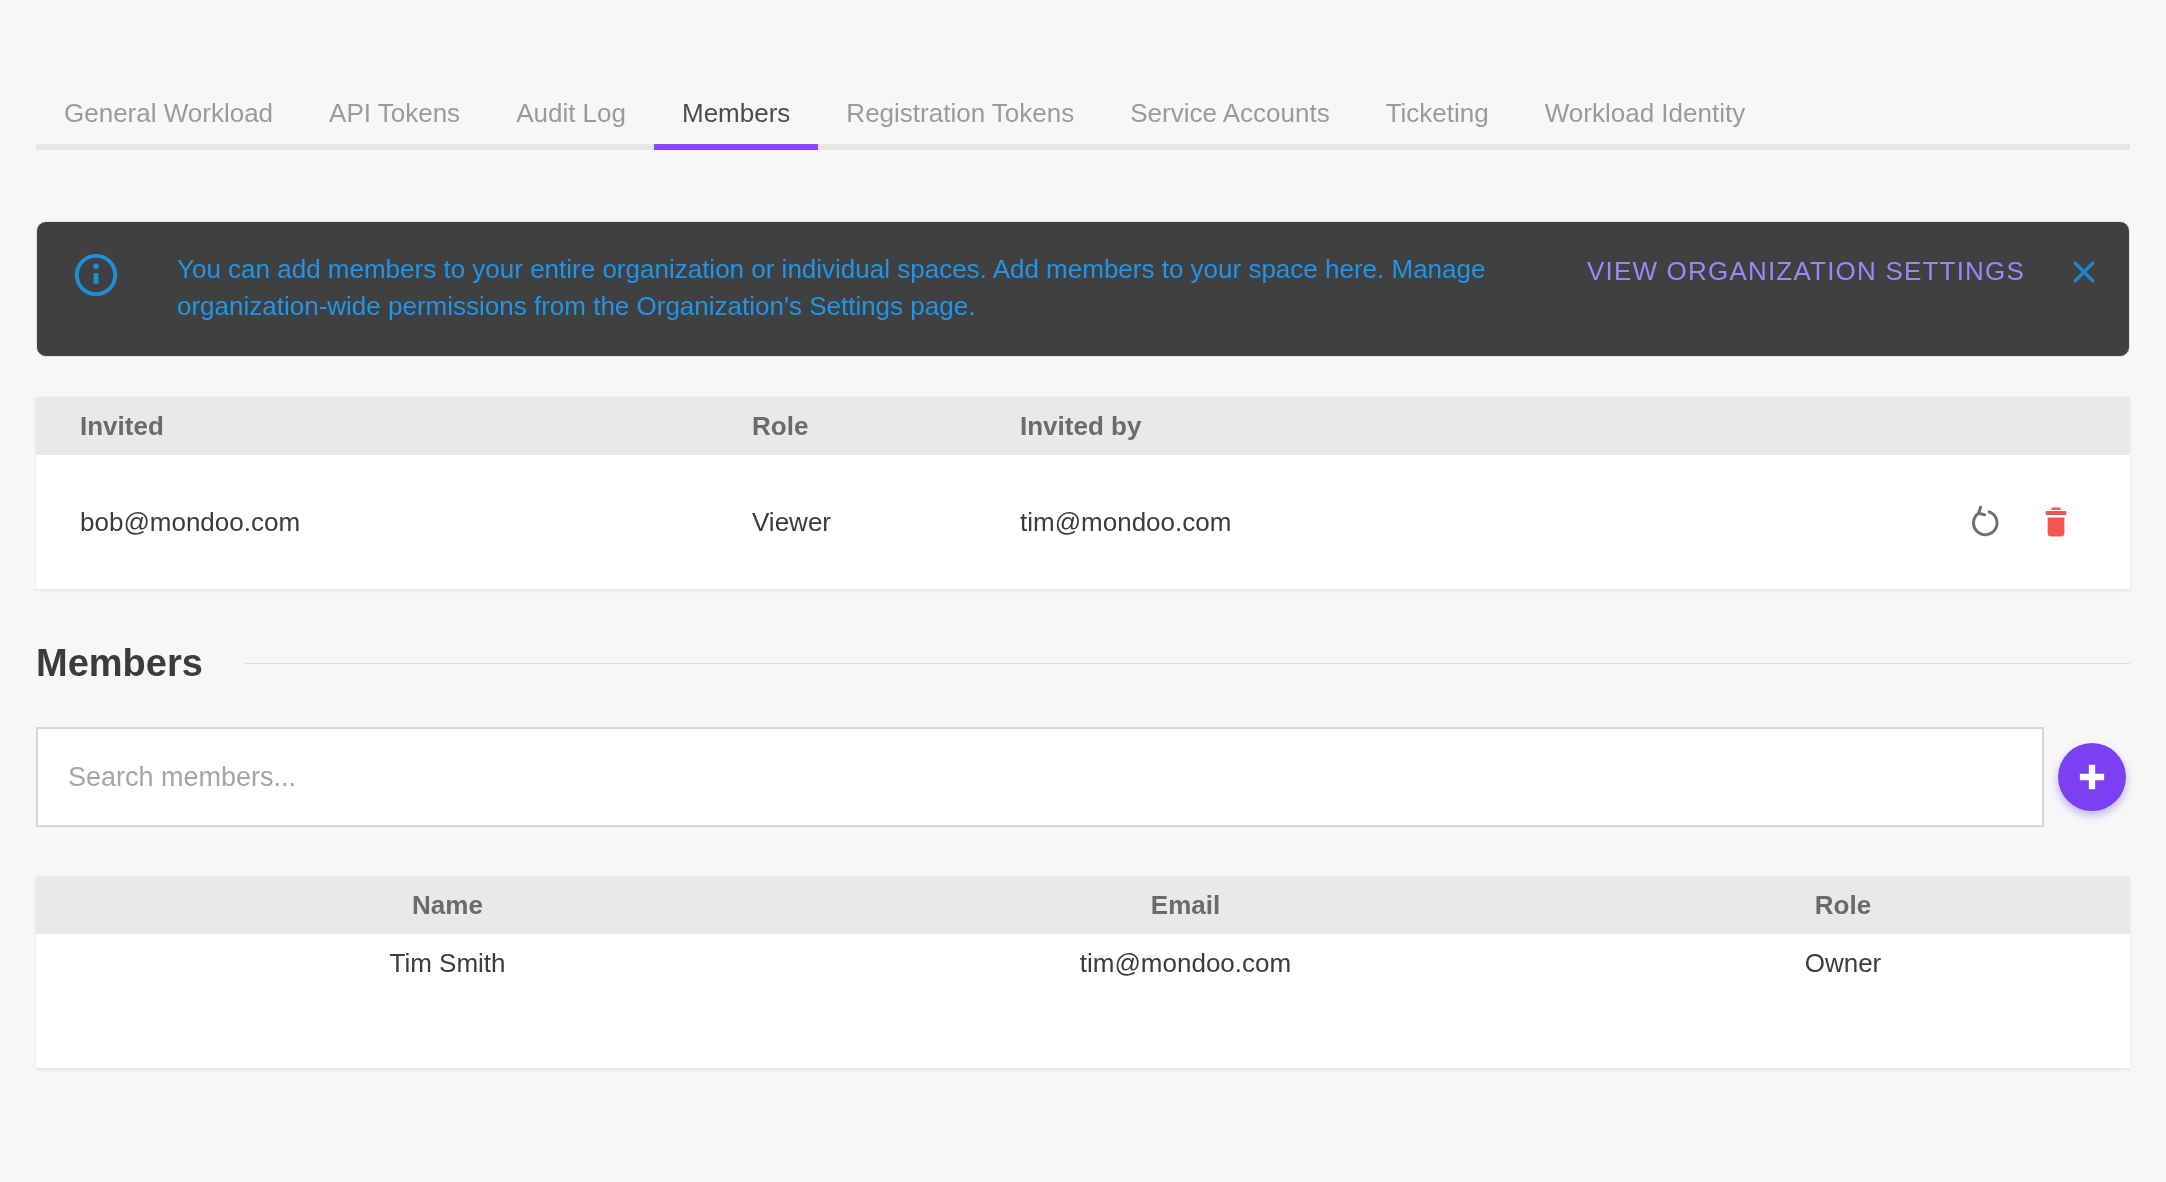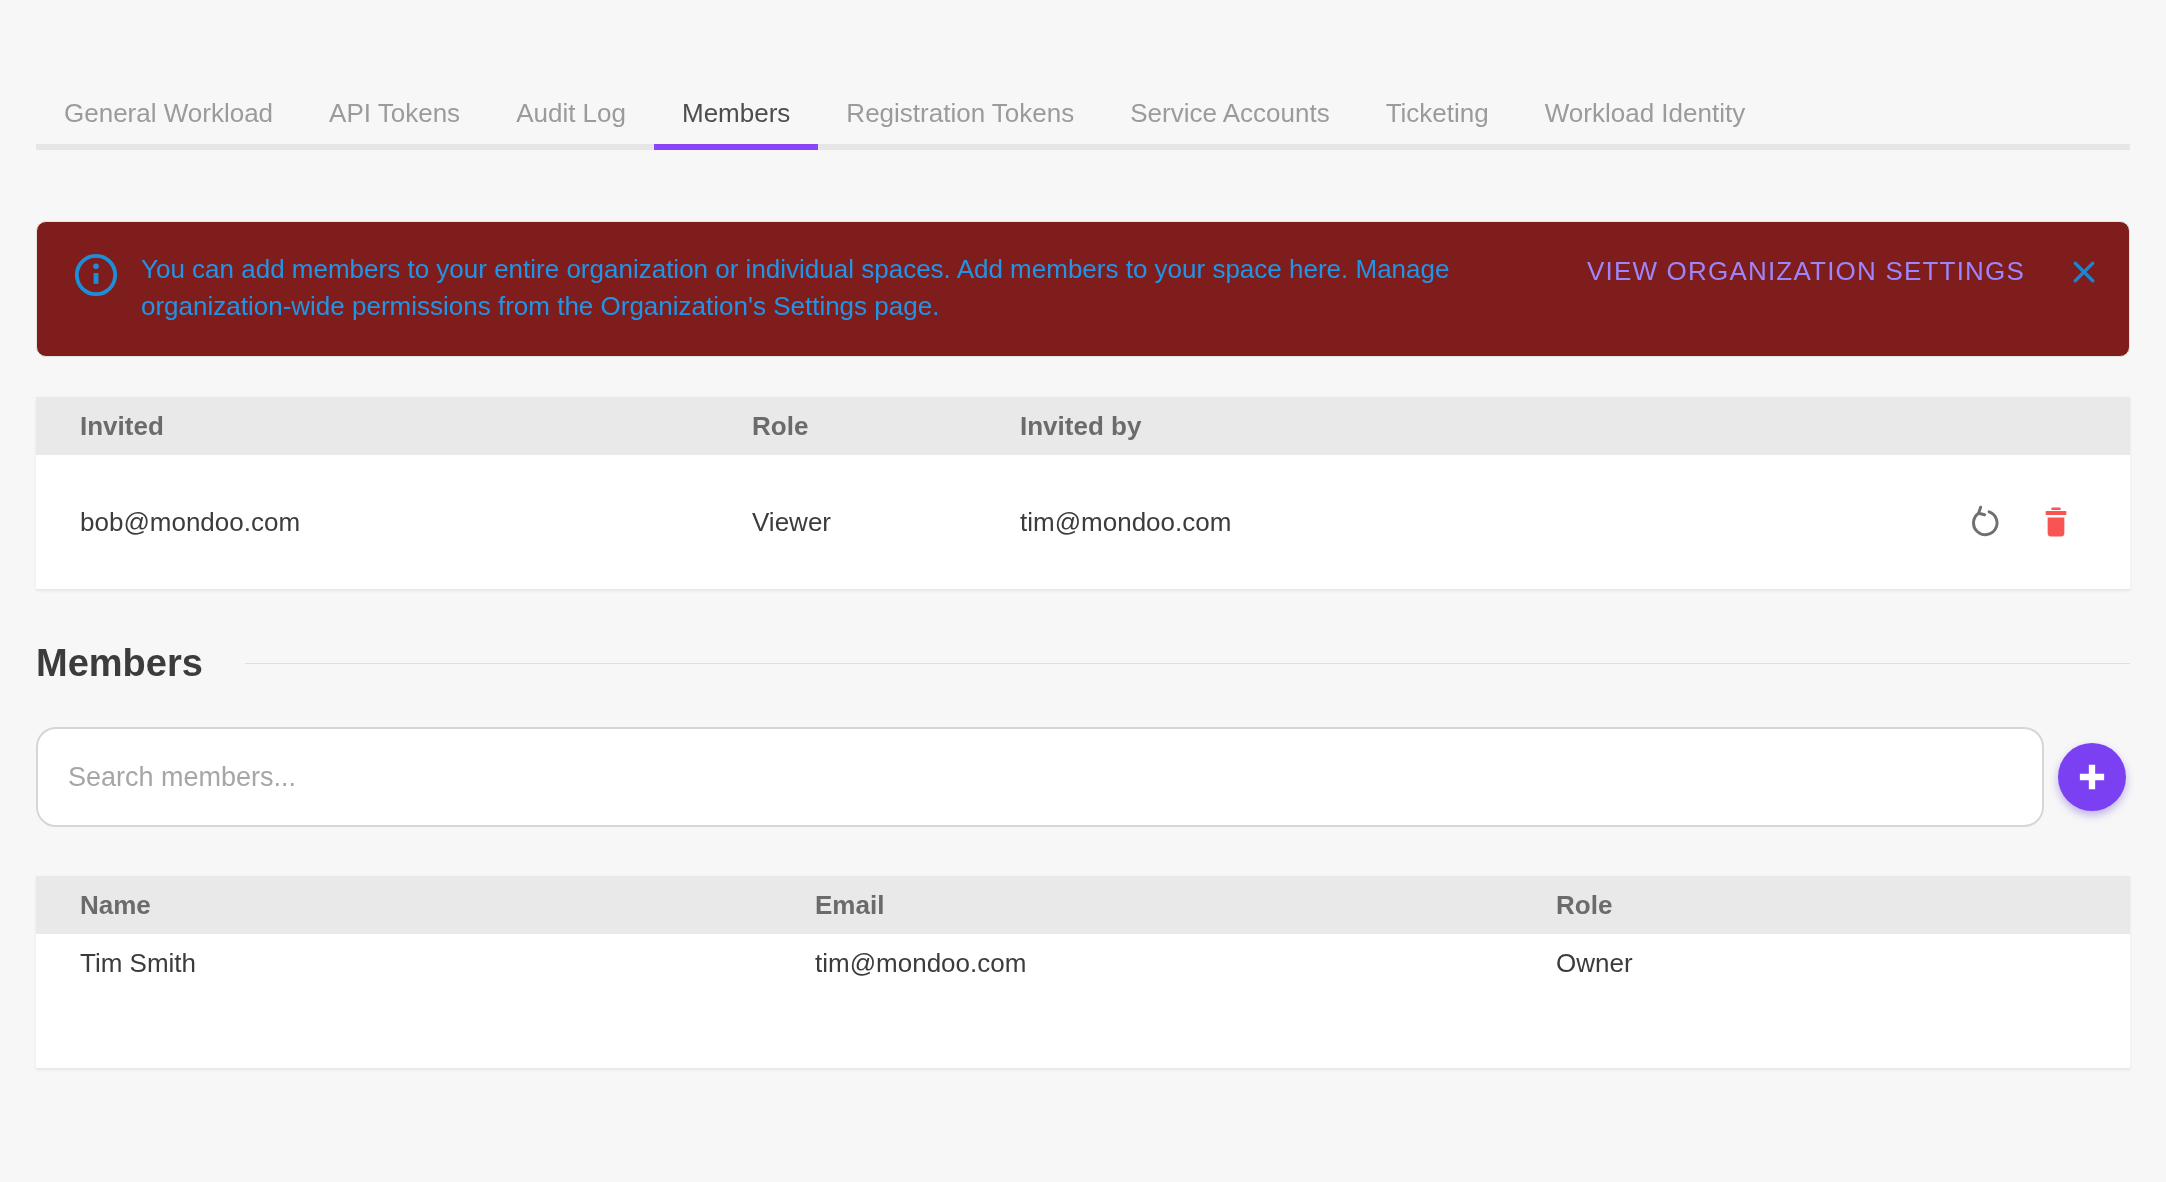--- a/index.html
+++ b/index.html
@@ -63,26 +63,27 @@
     content:"";
     position:absolute;left:0;right:0;bottom:-22px;height:6px;
     background:var(--accent-purple);
     z-index:1;
   }
 
   
   .banner{
     margin-top:71px;
     min-height:136px;
-    background:#7f1d1d;
+    background:#404040;
     border:1px solid var(--card-border);
     border-radius:10px;
     display:flex;
     align-items:flex-start;
     padding:29px 30px 29px 36px;
+    gap:36px;
   }
   .banner .info-icon{flex:0 0 46px;height:46px;margin-top:1px;}
   .banner-text{
     margin-left:22px;
     width:1510px;
     font-size:26px;
     line-height:37px;
     color:var(--info-blue);
   }
   .banner-right{
@@ -138,21 +139,21 @@
   .t-row{
     background:#fff;
     height:135px;
     display:grid;
     align-items:center;
     font-size:26px;
     color:var(--text-dark);
     border-bottom:1px solid #e8e8e8;
   }
   .pending-grid{grid-template-columns:716px 268px 1fr 236px;}
-  .members-grid{grid-template-columns:779px 741px 1fr;}
+  .members-grid{grid-template-columns:779px 741px 1fr;text-align:center;}
   .cell-first{padding-left:44px;}
   .actions{
     display:flex;justify-content:flex-end;align-items:center;
     gap:36px;padding-right:56px;
   }
   .icon-btn{
     width:36px;height:36px;border:none;background:transparent;
     padding:0;cursor:pointer;display:flex;align-items:center;justify-content:center;
   }
   .icon-btn svg{width:34px;height:34px;}
@@ -160,21 +161,21 @@
   
   .search-row{
     margin-top:42px;
     display:flex;
     align-items:center;
   }
   .search-input{
     width:2008px;
     height:100px;
     border:2px solid #d6d6d6;
-    border-radius:20px;
+    border-radius:0;
     background:#fff;
     padding:8px 30px;
     font-size:27px;
     font-family:"Liberation Sans", sans-serif;
     color:var(--text-dark);
     outline:none;
   }
   .search-input::placeholder{color:#a6a6a6;}
   .fab{
     margin-left:14px;

